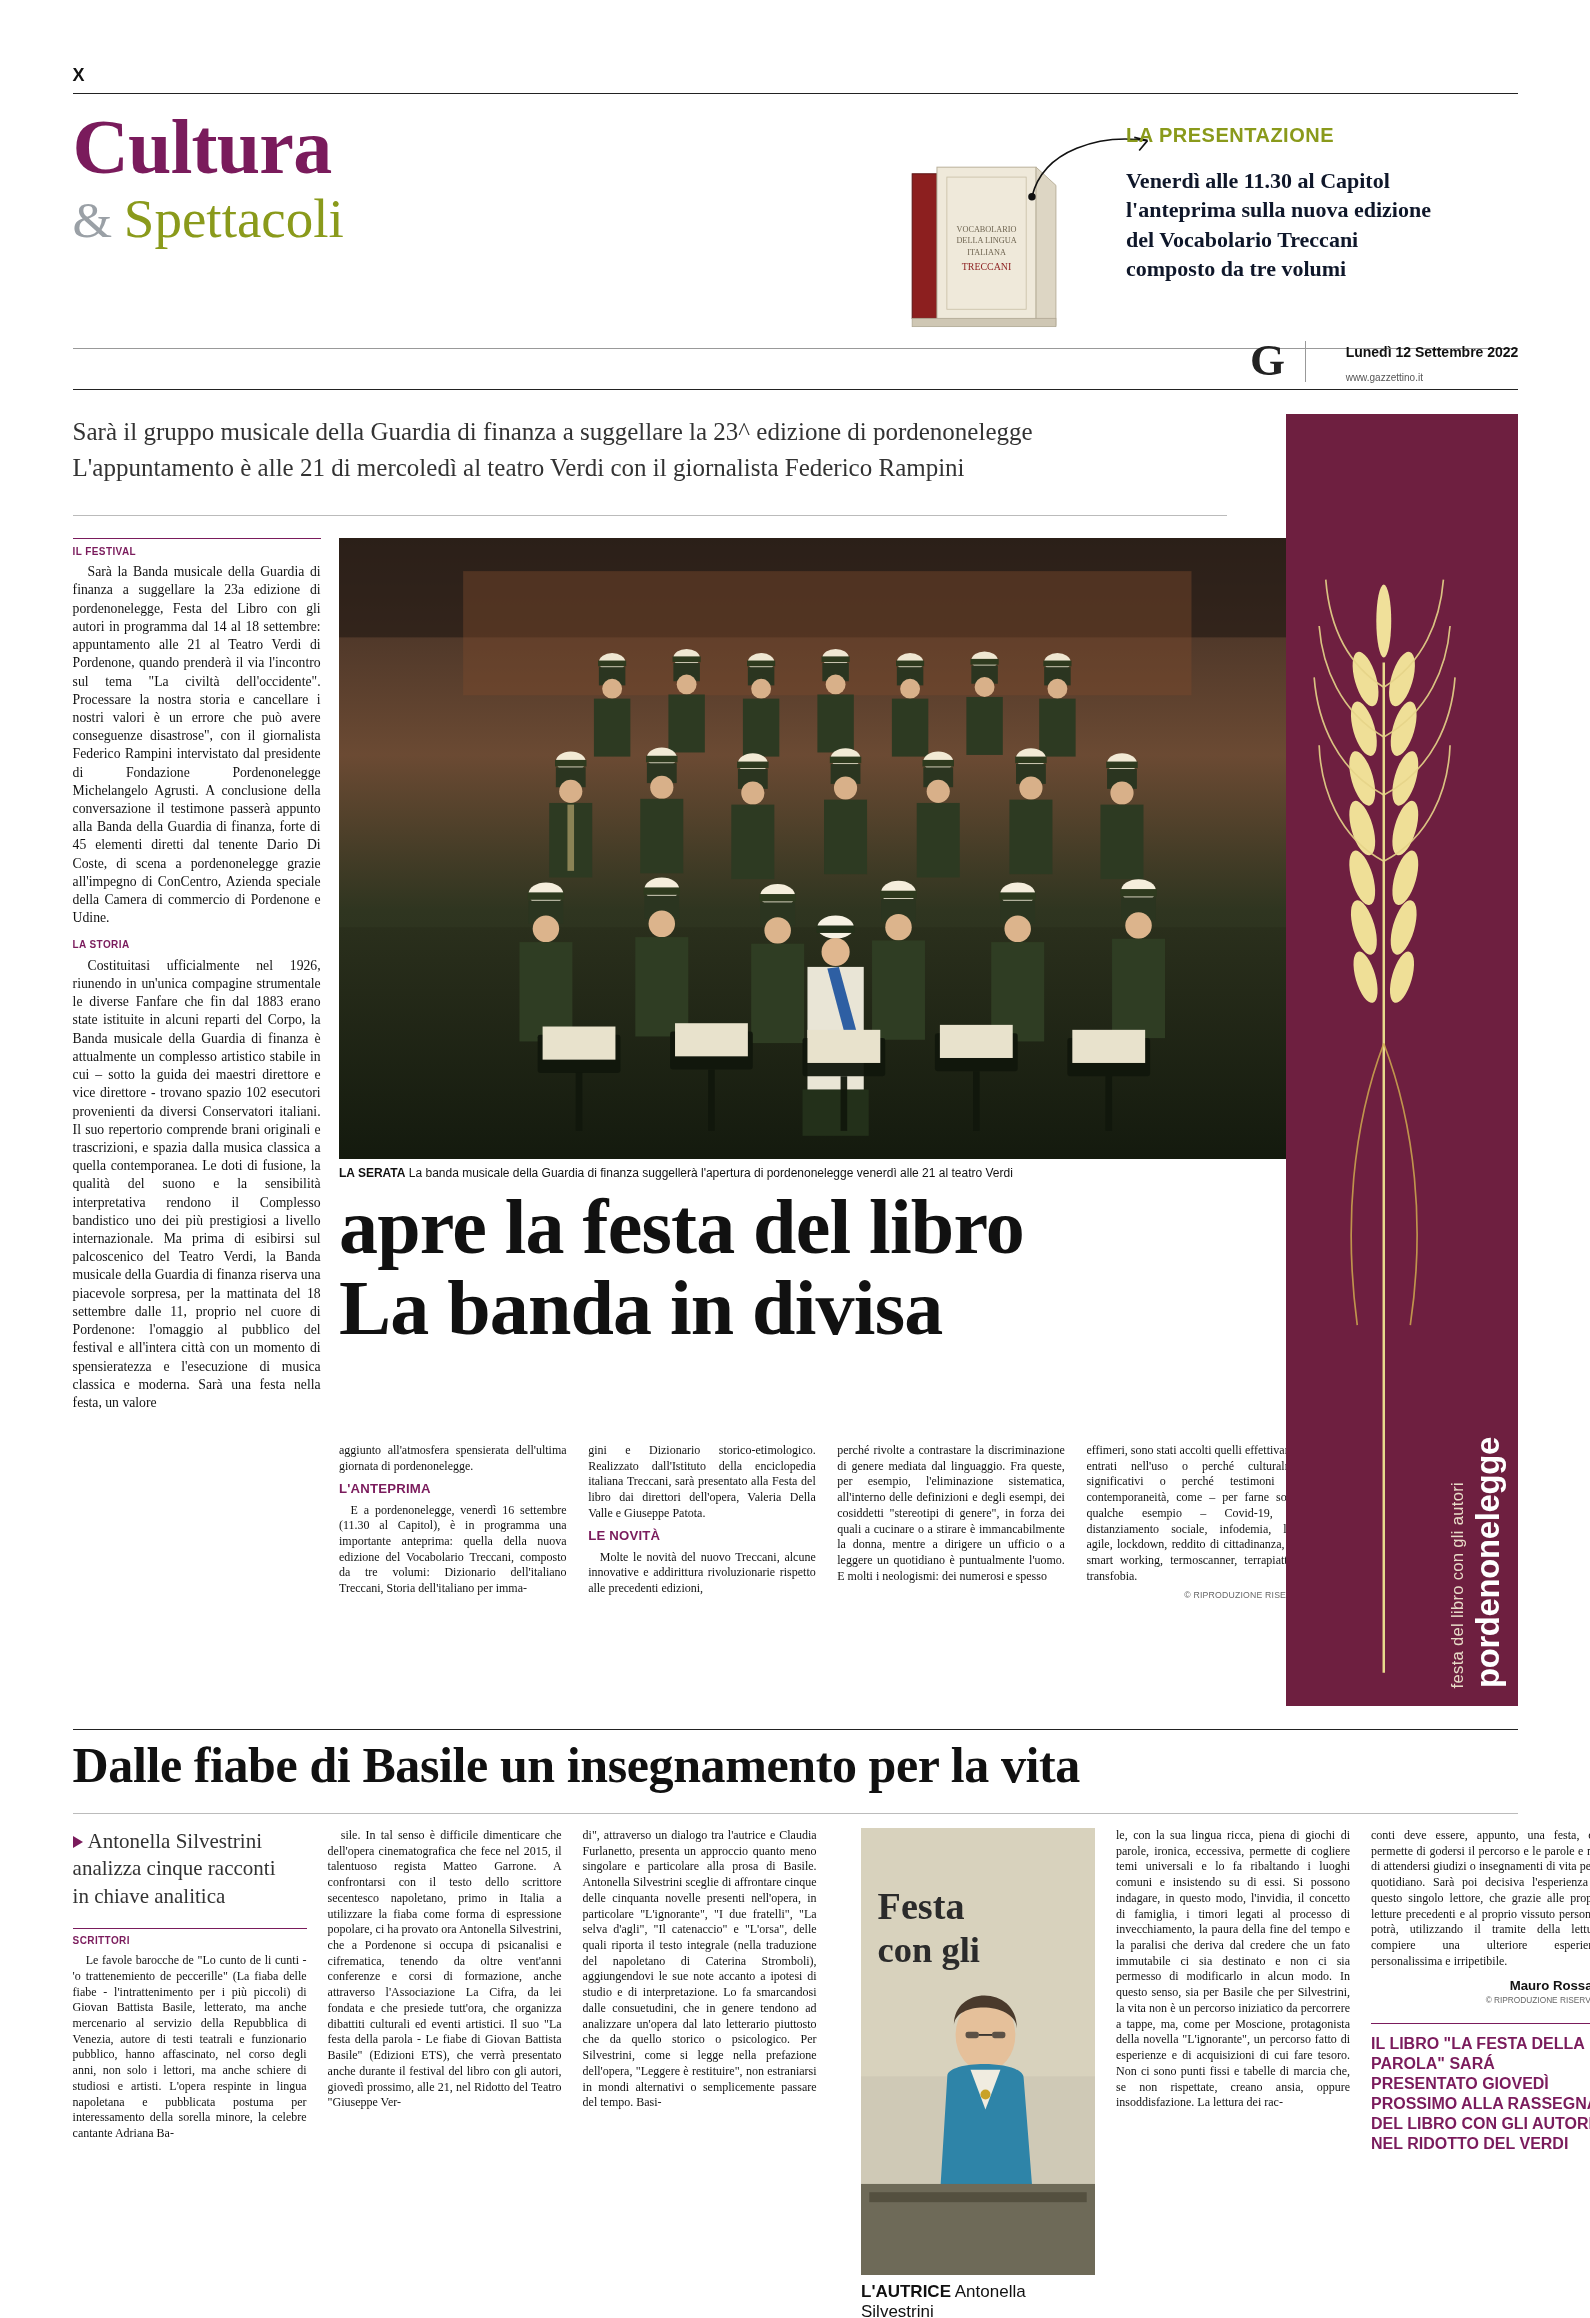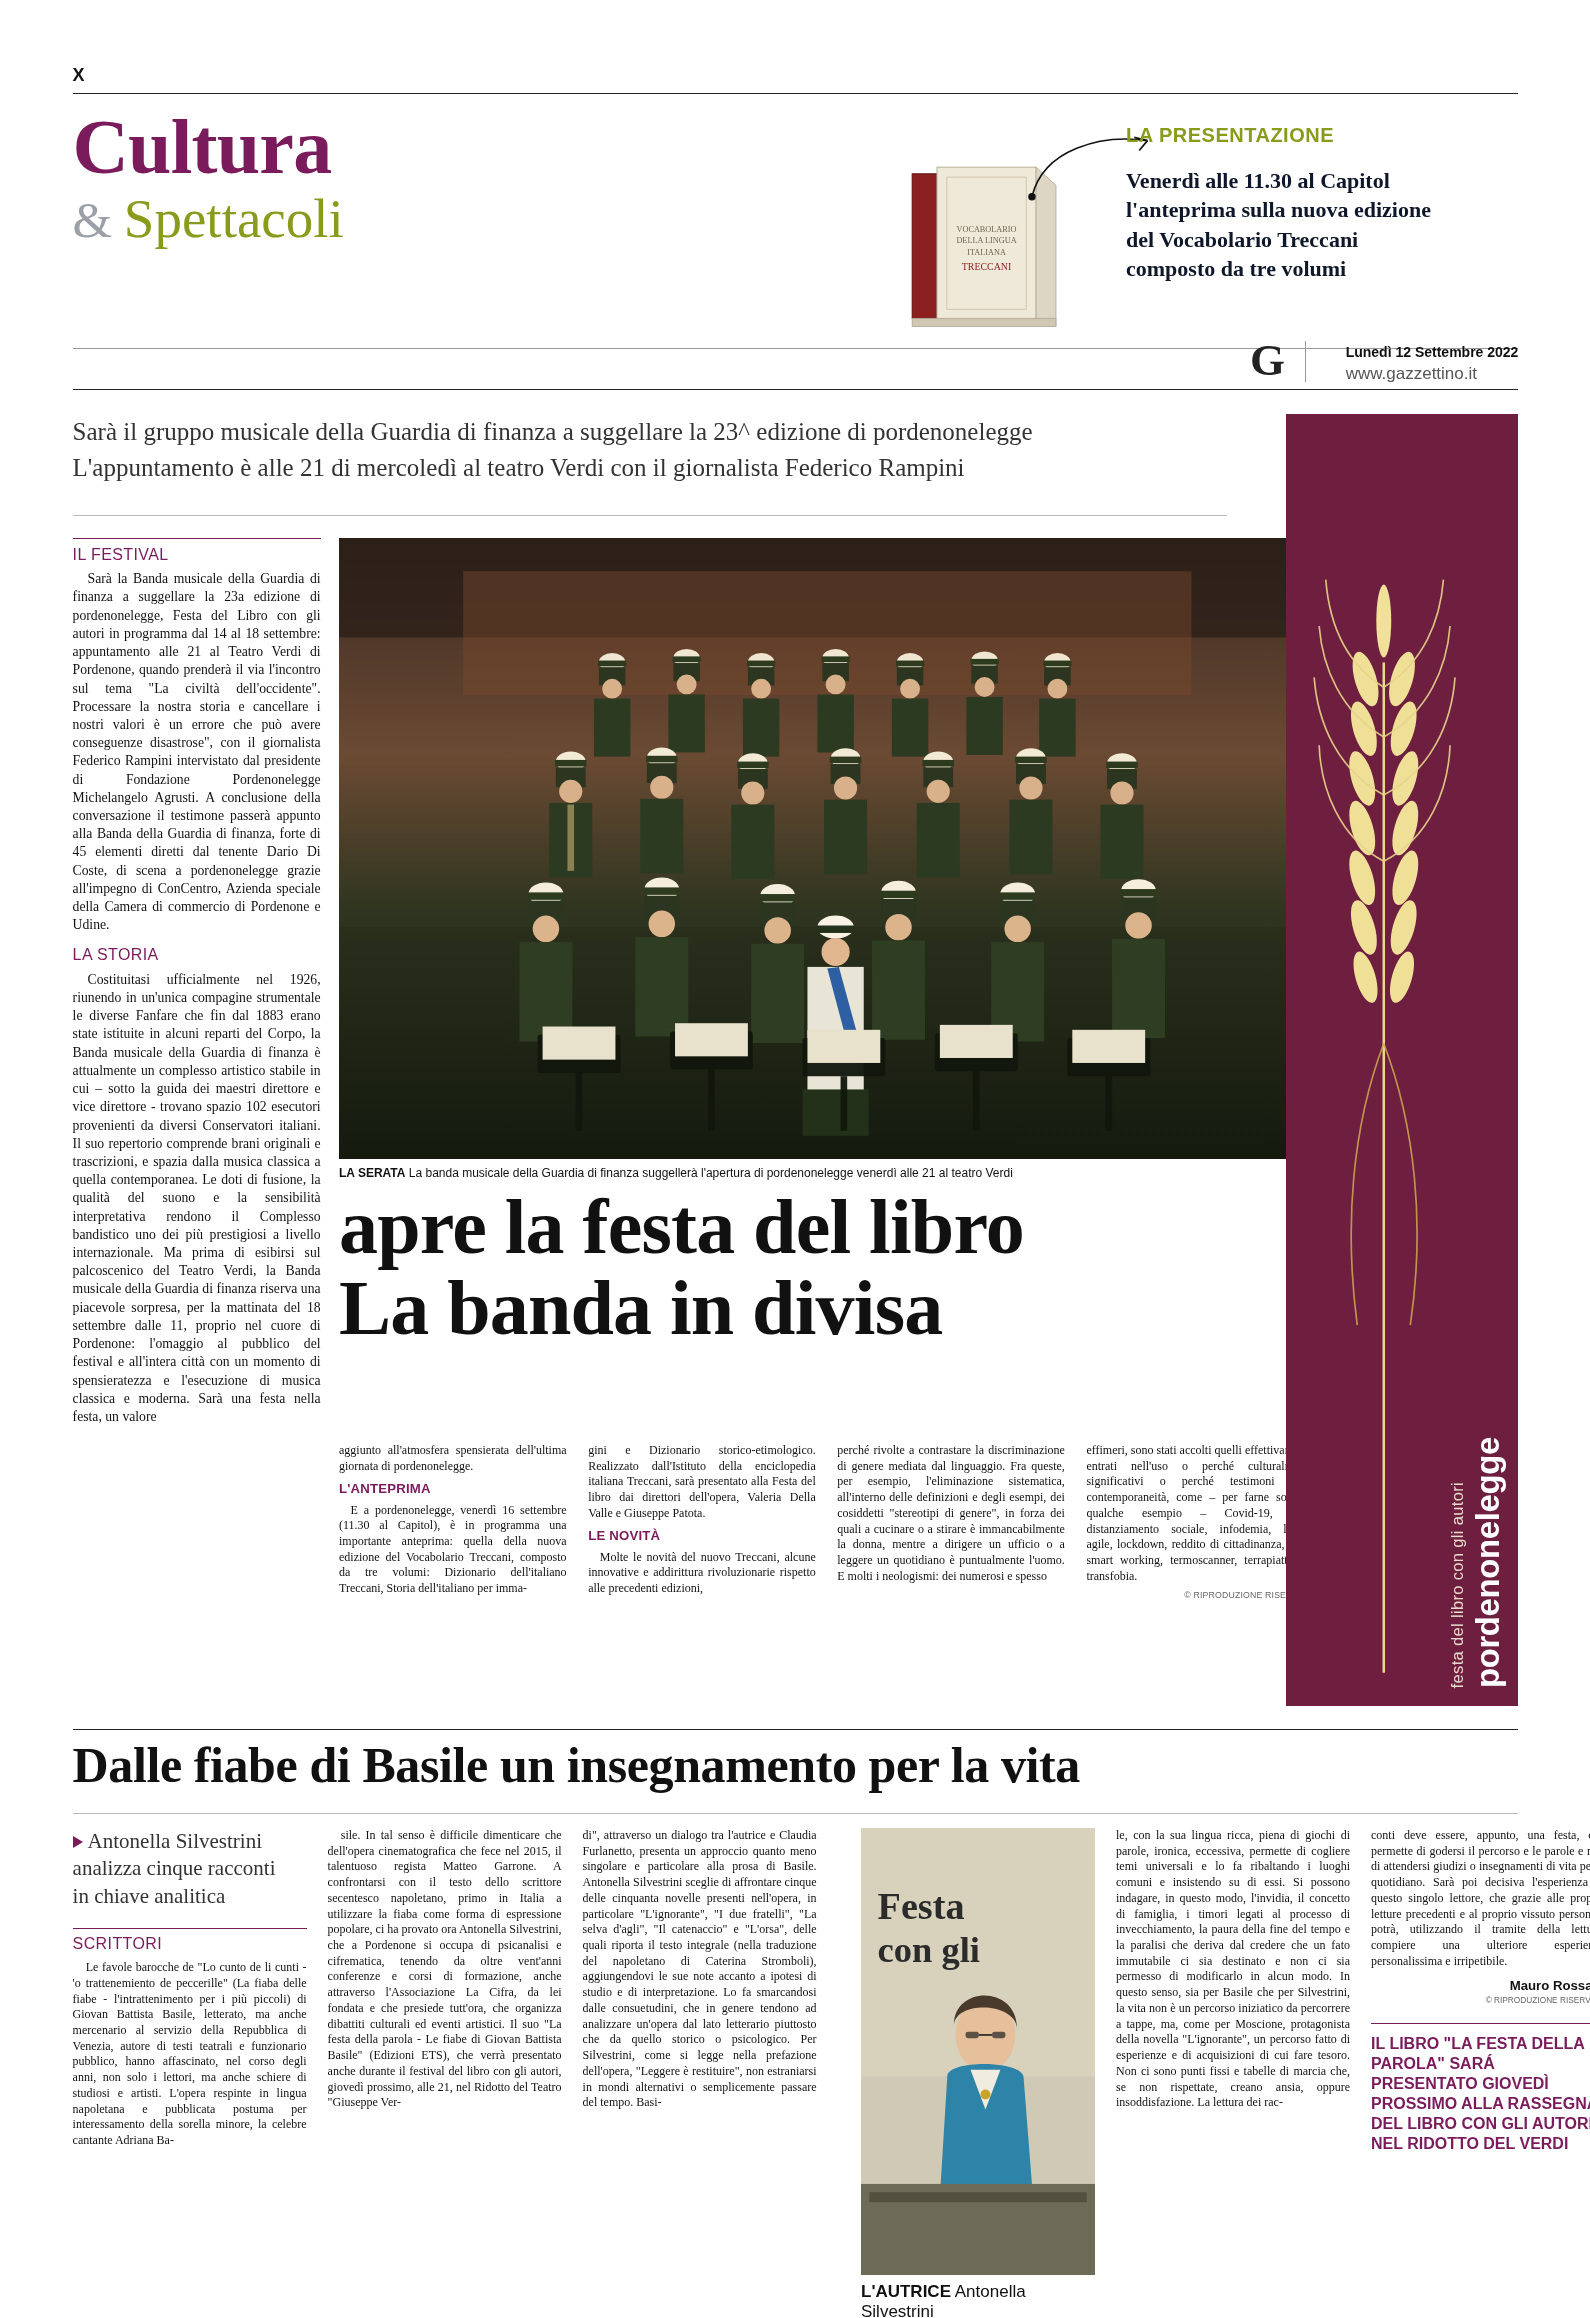--- a/index.html
+++ b/index.html
@@ -87,21 +87,21 @@
   }
   .vbar{
     position:absolute; right:219px; top:341px; width:0.8px; height:41px;
     background:#999;
   }
   .dateblock{
     position:absolute; right:6.6px; top:344px; text-align:left;
     font-family:"Liberation Sans", sans-serif;
   }
   .dateblock .d1{font-size:14px; font-weight:700; color:#111;}
-  .dateblock .d2{font-size:17px; color:#555; margin-top:4px;}
+  .dateblock .d2{font-size:10px; color:#555; margin-top:12px;}
   .rule-mid2{
     position:absolute; left:6.6px; right:6.6px; top:389px;
     border-top:1.7px solid #222;
   }
 
   
   .occhiello{
     position:absolute; left:6.6px; top:414px; width:1242px;
     font-family:"Liberation Serif", serif;
     font-size:25px; color:#333; line-height:1.42;
@@ -110,21 +110,21 @@
     position:absolute; left:6.6px; right:298px; top:515px;
     border-top:0.8px solid #bbb;
   }
 
   
   .col1{
     position:absolute; left:6.6px; top:538px; width:248px;
   }
   .sect-label{
     font-family:"Liberation Sans", sans-serif;
-    font-size:16px; font-weight:400; color:#7a1b5c; letter-spacing:0.4px;
+    font-size:10px; font-weight:700; color:#7a1b5c; letter-spacing:0.4px;
     margin-bottom:6.6px;
   }
   .sect-label.rule{
     border-top:1.7px solid #7a1b5c; padding-top:6.6px;
   }
   .body-col{
     font-family:"Liberation Serif", serif;
     font-size:13.7px; line-height:1.33; text-align:justify;
     color:#111; hyphens:auto;
   }

